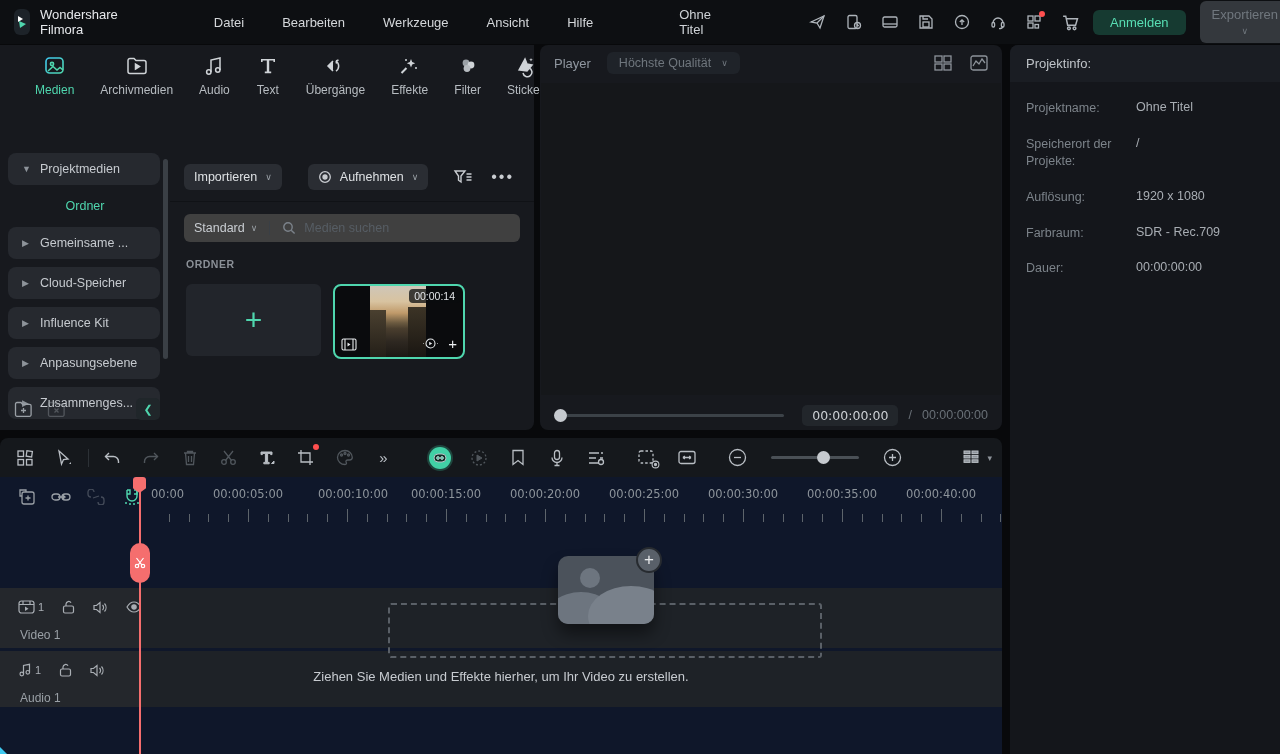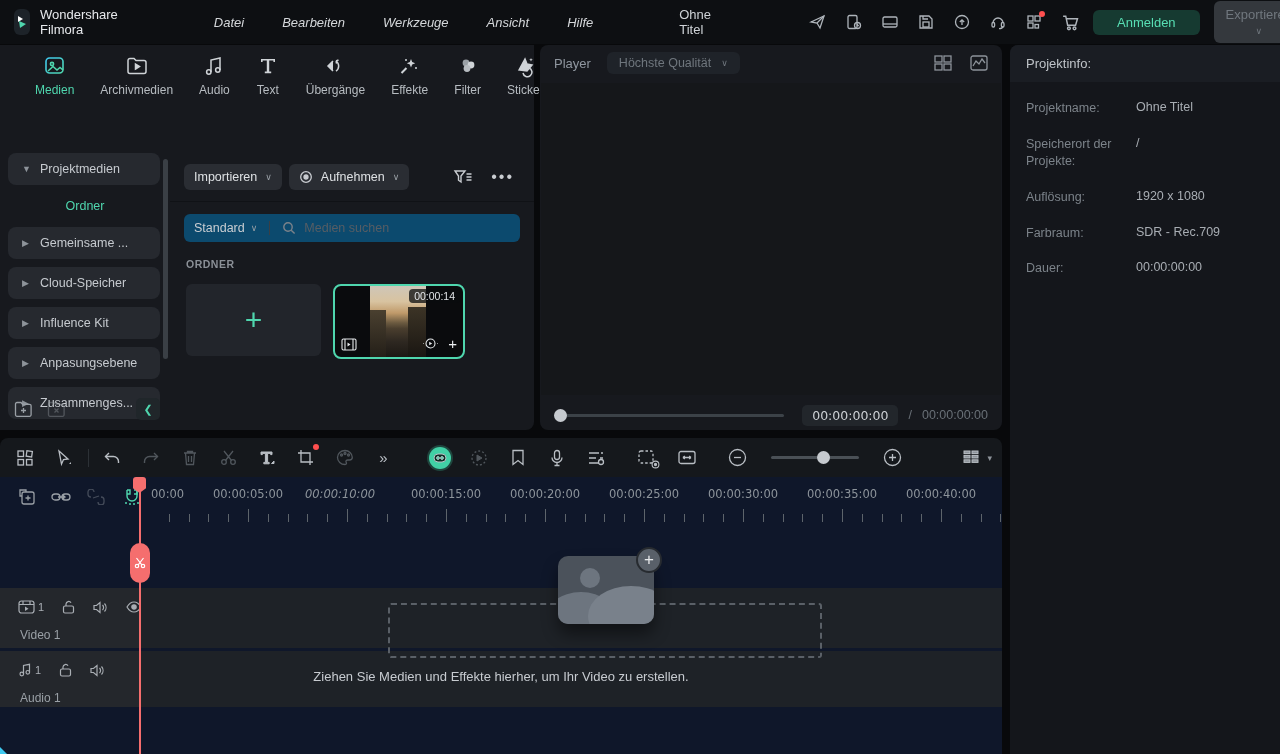--- a/index.html
+++ b/index.html
@@ -11,28 +11,28 @@
   }
   svg { display:block; }
 
   
   .titlebar { position:absolute; left:0; top:0; width:1280px; height:44px;
     background:#0d0f12; display:flex; align-items:center; }
   .logo-box { width:26px; height:26px; margin-left:14px; border-radius:6px;
     background:#1d2329; display:flex; align-items:center; justify-content:center; }
   .app-name { margin-left:10px; color:#e7e9ec; font-size:13px; }
   .menus { display:flex; gap:38px; margin-left:96px; color:#d4d7da; }
-  .menus span { cursor:default;font-style:italic; }
+  .menus span { cursor:default; }
   .doc-title { margin-left:86px; color:#cfd3d7; }
   .tb-icons { display:flex; align-items:center; gap:14px; margin-left:96px; }
   .tb-icon { width:22px; height:22px; display:flex; align-items:center; justify-content:center; position:relative; }
   .tb-icon svg { stroke:#aeb4ba; }
   .red-dot { position:absolute; right:0px; top:0px; width:6px; height:6px; border-radius:50%; background:#ff4f4f; }
   .login-btn { margin-left:12px; background:#163a31; color:#58dfb4; border:none;
-    padding:5px 24px; border-radius:6px; font-size:13px; }
+    padding:5px 17px; border-radius:6px; font-size:13px; }
   .export-btn { margin-left:14px; background:#34383d; color:#70777e; border:none;
     padding:6px 12px; border-radius:6px; font-size:13px; }
 
   
   .media-panel { position:absolute; left:0; top:45px; width:534px; height:385px;
     background:#17191e; border-radius:0 0 8px 0; }
   .player-panel { position:absolute; left:540px; top:45px; width:462px; height:385px;
     background:#17191e; border-radius:8px 8px 8px 8px; }
   .right-panel { position:absolute; left:1010px; top:45px; width:270px; height:709px;
     background:#14161b; border-radius:8px 0 0 0; }
@@ -62,21 +62,21 @@
 
   
   .bin { position:absolute; left:170px; top:108px; width:364px; height:320px; }
   .bin-header { display:flex; align-items:center; padding:8px 14px 0 14px; height:40px; }
   .drop-btn { background:#2a2d33; border:none; color:#dde0e3; font-size:12.5px;
     padding:6px 10px; border-radius:6px; display:flex; align-items:center; gap:8px;justify-content:center; }
   .drop-btn .chev { color:#9aa0a6; font-size:9px; }
   .bin-header .spacer { flex:1; }
   .bin-sep { height:1px; background:#101216; margin-top:8px; }
   .search-row { display:flex; align-items:center; margin:12px 14px 0 14px; height:28px;
-    background:#0c4a6e; border-radius:6px; padding:0 10px; }
+    background:#404040; border-radius:6px; padding:0 10px; }
   .sort-label { color:#c9cdd2; font-size:12.5px; display:flex; gap:6px; align-items:center; }
   .search-div { width:1px; height:14px; background:#3a3f45; margin:0 12px; }
   .search-input { background:transparent; border:none; outline:none; color:#c9cdd2;
     font-size:12.5px; flex:1; margin-left:8px; font-family:inherit; }
   .search-input::placeholder { color:#565d64; }
   .section-label { margin:16px 0 0 16px; color:#8b9097; font-size:10.5px; font-weight:bold; letter-spacing:0.5px; }
   .cards { display:flex; margin:14px 0 0 16px; gap:12px; }
   .import-card { width:135px; height:72px; background:#22252b; border-radius:6px;
     display:flex; align-items:center; justify-content:center; }
   .import-plus { color:#4fd6ae; font-size:30px; font-weight:300; line-height:1; }
@@ -373,21 +373,21 @@
         <div class="collapse-btn">❮</div>
       </div>
     </div>
 
     <div class="bin">
       <div class="bin-header">
         <button class="drop-btn">
           <span>Importieren</span>
             <span class="chev">∨</span>
         </button>
-        <button class="drop-btn" style="margin-left:7px;">
+        <button class="drop-btn" style="margin-left:26px;">
           <svg width="14" height="14" viewBox="0 0 14 14" fill="none" stroke="#c9ccd1" stroke-width="1.3">
             <circle cx="7" cy="7" r="5.3"></circle>
               <circle cx="7" cy="7" r="2" fill="#c9ccd1"></circle>
           </svg>
           <span>Aufnehmen</span>
             <span class="chev">∨</span>
         </button>
         <div class="spacer"></div>
         <span style="margin-right:18px;">
           <svg width="20" height="18" viewBox="0 0 20 18" fill="none" stroke="#c9ccd1" stroke-width="1.4">
@@ -704,21 +704,21 @@
           <path d="M4 2 v6 a5 5 0 0 0 10 0 V2"></path>
             <path d="M4 2 h3 v4 h-3 M11 2 h3 v4 h-3"></path>
             <path d="M2 15 h2 M6 16 h2 M10 16 h2 M14 15 h2"></path>
         </svg>
       </span>
     </div>
 
     <div class="ruler" id="ruler">
         <span class="ruler-label first" style="left: 10px;">00:00</span>
         <span class="ruler-label" style="left: 107px;">00:00:05:00</span>
-        <span class="ruler-label" style="left: 199px; font-style: italic;">00:00:10:00</span>
+        <span class="ruler-label" style="left: 212px;">00:00:10:00</span>
         <span class="ruler-label" style="left: 305px;">00:00:15:00</span>
         <span class="ruler-label" style="left: 404px;">00:00:20:00</span>
         <span class="ruler-label" style="left: 503px;">00:00:25:00</span>
         <span class="ruler-label" style="left: 602px;">00:00:30:00</span>
         <span class="ruler-label" style="left: 701px;">00:00:35:00</span>
         <span class="ruler-label" style="left: 800px;">00:00:40:00</span>
         <span class="tick" style="left: 27.8px; top: 37px; height: 8px;"></span>
         <span class="tick" style="left: 47.6px; top: 37px; height: 8px;"></span>
         <span class="tick" style="left: 67.4px; top: 37px; height: 8px;"></span>
         <span class="tick" style="left: 87.2px; top: 37px; height: 8px;"></span>

